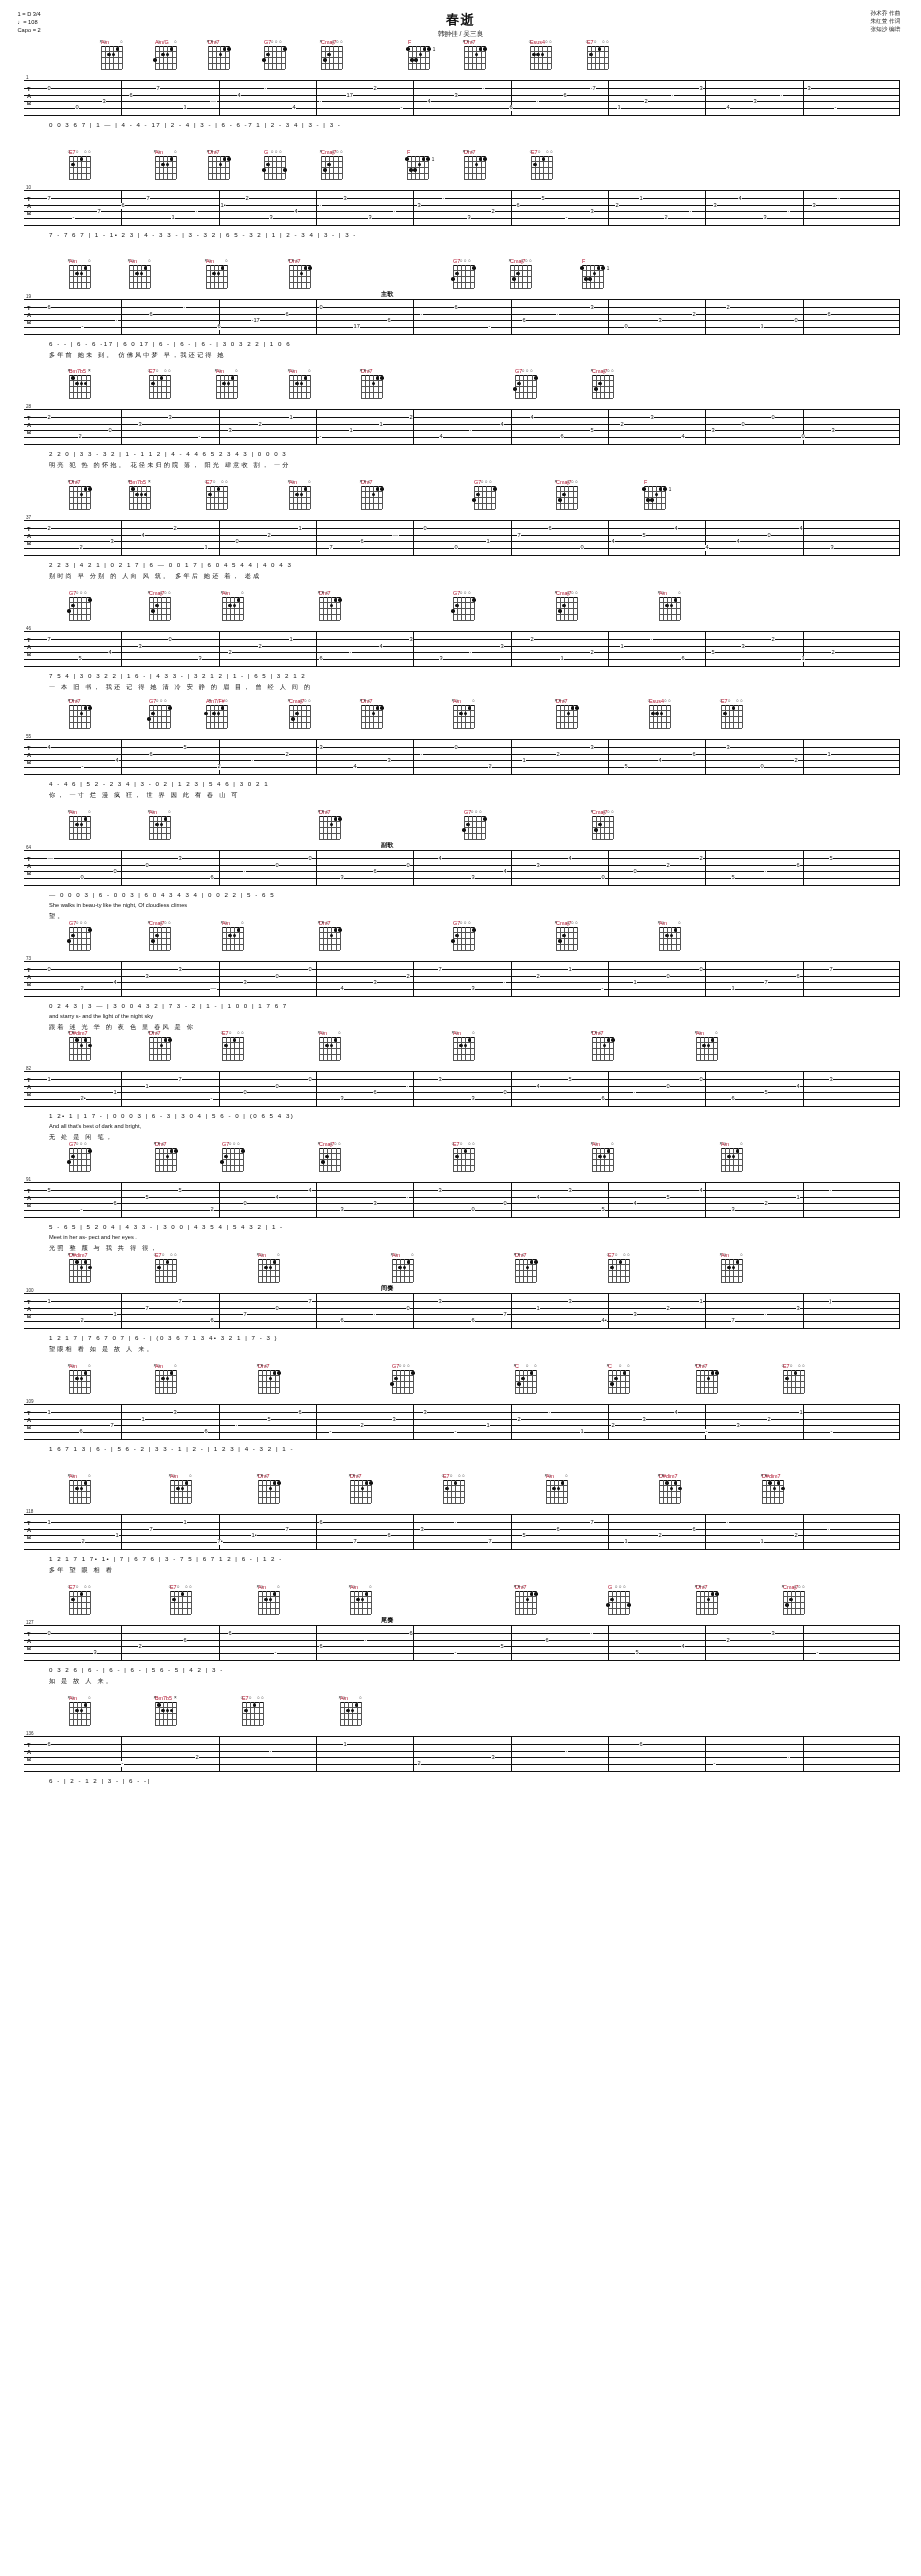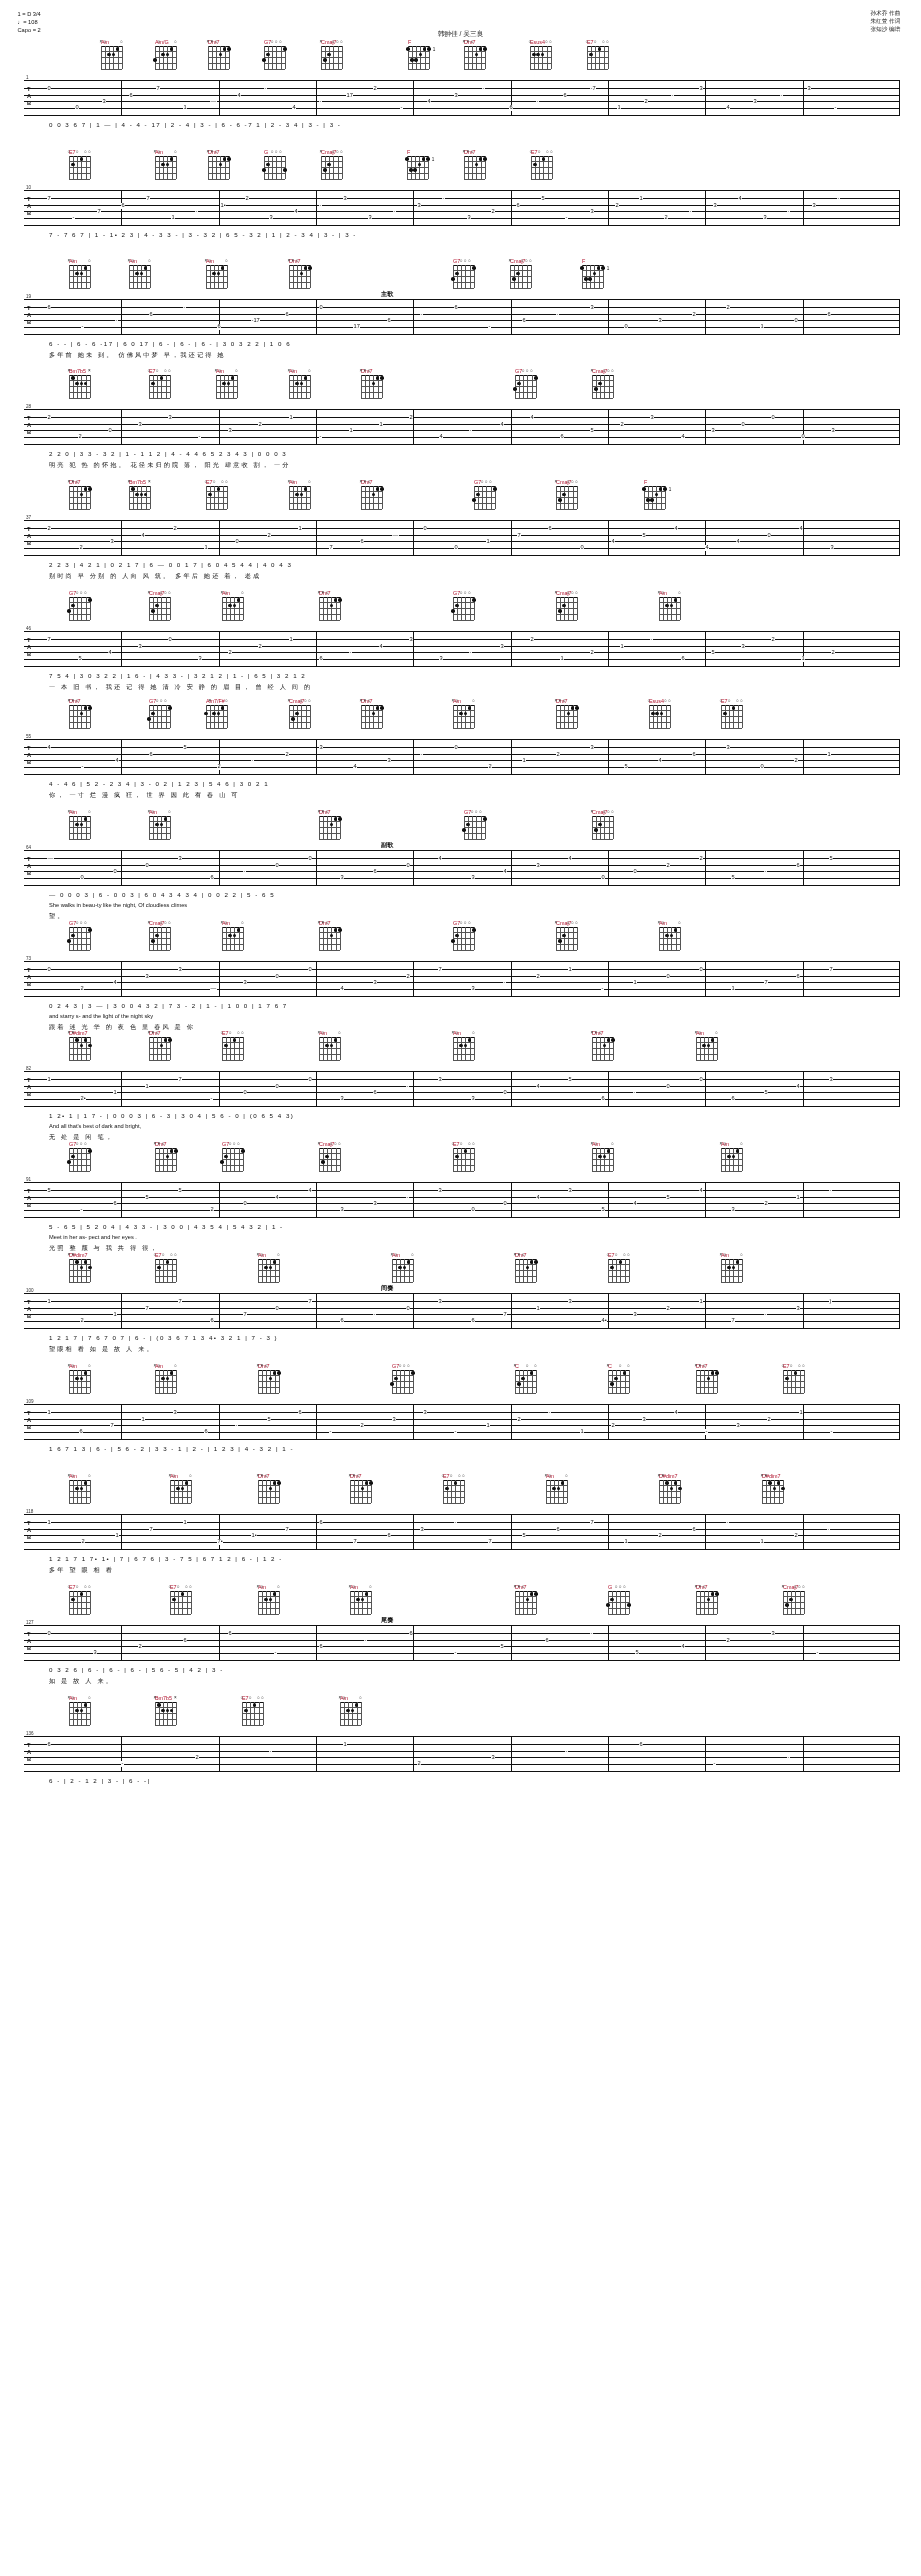--- a/index.html
+++ b/index.html
@@ -35,20 +35,21 @@
 <body>
 
 <div class="sheet">
 
   <div class="meta">
     <div>1 = D 3/4</div>
     <div>♩= 108</div>
     <div>Capo = 2</div>
   </div>
 
+  <div class="title">春逝</div>
   <div class="subtitle">韩翀佳 / 吴三良</div>
 
   <div class="credits">
     <div>孙术乔 作曲</div>
     <div>朱红萱 作词</div>
     <div>张知沙 编谱</div>
   </div>
 
   <div id="systems-root">
       <div class="system" style="top: 39px; height: 111px;">

